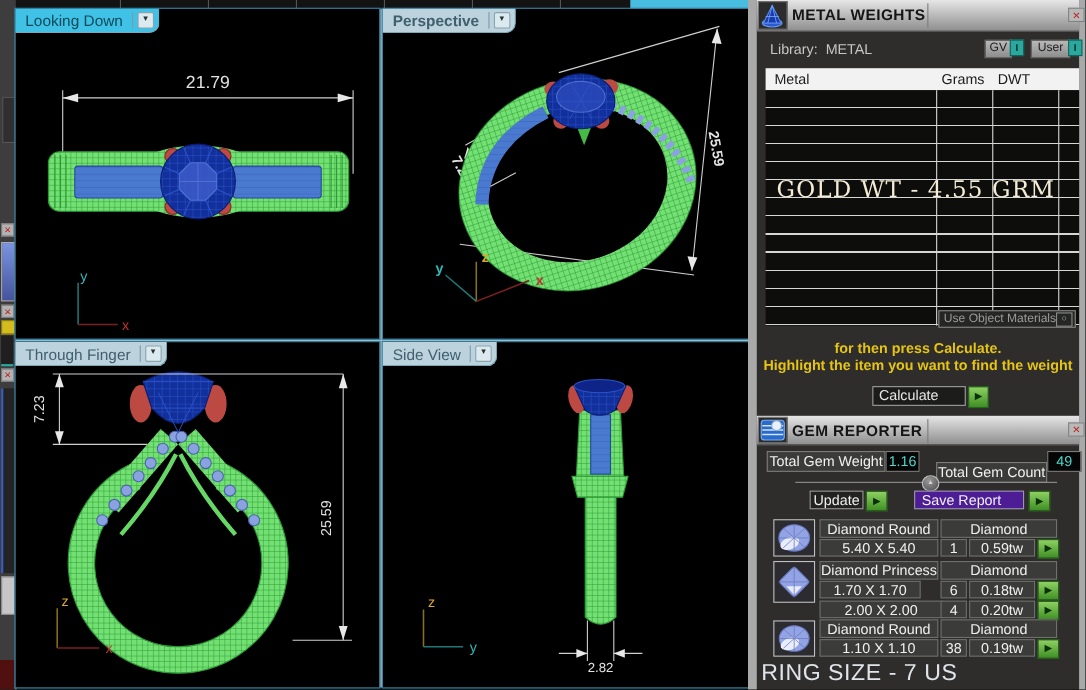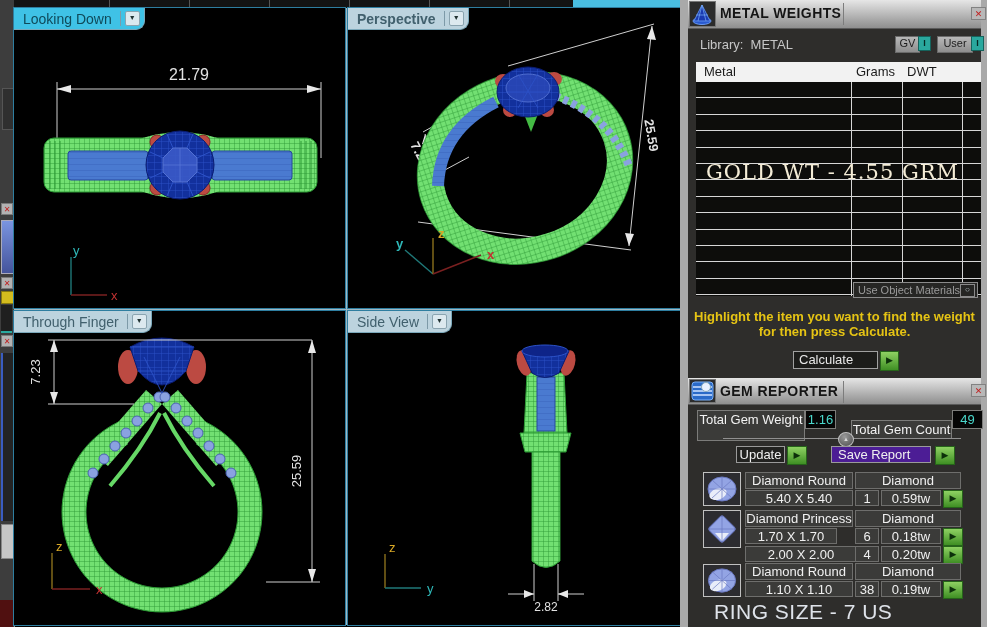--- a/index.html
+++ b/index.html
@@ -317,41 +317,41 @@
     <div class="vline" style="left:266px;top:20px;height:214px;"></div>
     <div class="abs" style="left:10px;top:98px;font-family:'DejaVu Serif',serif;font-size:21px;color:#f4ecd6;letter-spacing:1px;white-space:nowrap;">GOLD WT - 4.55 GRM</div>
   </div>
 
   <div class="abs" style="left:165px;top:282px;width:125px;height:16px;background:#262624;border:1px solid #8a8a8a;box-sizing:border-box;color:#9a9a9a;font-size:11px;line-height:14px;padding-left:4px;">
     <span>Use Object Materials</span>
     <span style="position:absolute;right:2px;top:1px;width:13px;height:11px;border:1px solid #8a8a8a;text-align:center;line-height:10px;font-size:8px;color:#bac8cc;">○</span>
   </div>
 
   <div class="abs" style="left:0;top:309px;width:293px;text-align:center;color:#e6c414;font-size:13px;font-weight:bold;line-height:15px;">
+    <div>for then press Calculate.</div>
     <div>Highlight the item you want to find the weight</div>
-    <div>for then press Calculate.</div>
   </div>
 
   <div class="abs" style="left:105px;top:351px;width:85px;height:18px;background:#1c1c1a;border:1px solid #a0a0a0;box-sizing:border-box;color:#e8e8e8;font-size:13px;line-height:16px;padding-left:5px;">Calculate</div>
   <div class="gbtn" style="left:192px;top:351px;width:17px;height:18px;line-height:17px;">▶</div>
 
   <div class="panel-hdr" style="top:378px;height:26px;">
     <div class="hdr-icon" style="height:24px;">
       <svg width="25" height="22" viewBox="0 0 25 22">
             <rect x="2" y="2" width="21" height="18" rx="3" fill="#2a6ac8" stroke="#7ab0f8"></rect>
             <path d="M3 7H22M3 11H22M3 15H22" stroke="#cfe2ff" stroke-width="1.4"></path>
             <circle cx="16" cy="7" r="4.5" fill="#e8f0ff" stroke="#8ab"></circle>
           </svg>
     </div>
     <div class="ttl">GEM REPORTER</div>
     <div class="hdr-div" style="left:155px;"></div>
     <div class="xbtn" style="left:283px;top:6px;">✕</div>
   </div>
 
-  <div class="statlbl" style="left:9px;top:410px;width:108px;height:31px;">Total Gem Weight</div>
+  <div class="statlbl" style="left:9px;top:410px;width:108px;height:19px;">Total Gem Weight</div>
   <div class="statval" style="left:117px;top:410px;width:31px;height:19px;">1.16</div>
   <div class="statlbl" style="left:163px;top:410px;width:101px;height:19px;margin-top:10px;">Total Gem Count</div>
   <div class="statval" style="left:264px;top:410px;width:31px;height:19px;">49</div>
 
   <div class="abs" style="left:35px;top:438px;width:238px;height:1px;background:#909090;"></div>
   <div class="abs" style="left:150px;top:432px;width:14px;height:13px;background:radial-gradient(circle at 40% 30%,#9a9a9a,#4a4a4a);border:1px solid #c0c0c0;border-radius:50%;color:#d8d8d8;font-size:6px;text-align:center;line-height:12px;">▲</div>
 
   <div class="abs" style="left:48px;top:446px;width:49px;height:17px;background:#222220;border:1px solid #9a9a9a;box-sizing:border-box;color:#f0f0f0;font-size:13px;line-height:15px;text-align:center;">Update</div>
   <div class="gbtn" style="left:99px;top:446px;width:18px;height:17px;line-height:16px;">▶</div>
   <div class="abs" style="left:143px;top:446px;width:100px;height:17px;background:#4c1d95;border:1px solid #9a9a9a;box-sizing:border-box;color:#f0f0f0;font-size:13px;line-height:15px;padding-left:6px;">Save Report</div>
@@ -396,16 +396,16 @@
           <path d="M18 4V28M4 16H32M8 7L28 25M28 7L8 25" stroke="#6a78c0" stroke-width="0.7" fill="none"></path>
         </svg>
   </div>
   <div class="gcell" style="left:57px;top:563px;width:108px;height:17px;">Diamond Round</div>
   <div class="gcell" style="left:167px;top:563px;width:106px;height:17px;">Diamond</div>
   <div class="gcell" style="left:57px;top:581px;width:108px;height:16px;">1.10 X 1.10</div>
   <div class="gcell" style="left:167px;top:581px;width:24px;height:16px;">38</div>
   <div class="gcell" style="left:193px;top:581px;width:60px;height:16px;">0.19tw</div>
   <div class="gbtn" style="left:255px;top:581px;width:18px;height:16px;line-height:15px;">▶</div>
 
-  <div class="abs" style="left:4px;top:600px;font-size:21px;color:#dfe3ea;letter-spacing:.5px;white-space:nowrap;margin-left:22px;">RING SIZE - 7 US</div>
+  <div class="abs" style="left:4px;top:600px;font-size:21px;color:#dfe3ea;letter-spacing:.5px;white-space:nowrap;">RING SIZE - 7 US</div>
 </div>
 
 </div>
 
 </body></html>

